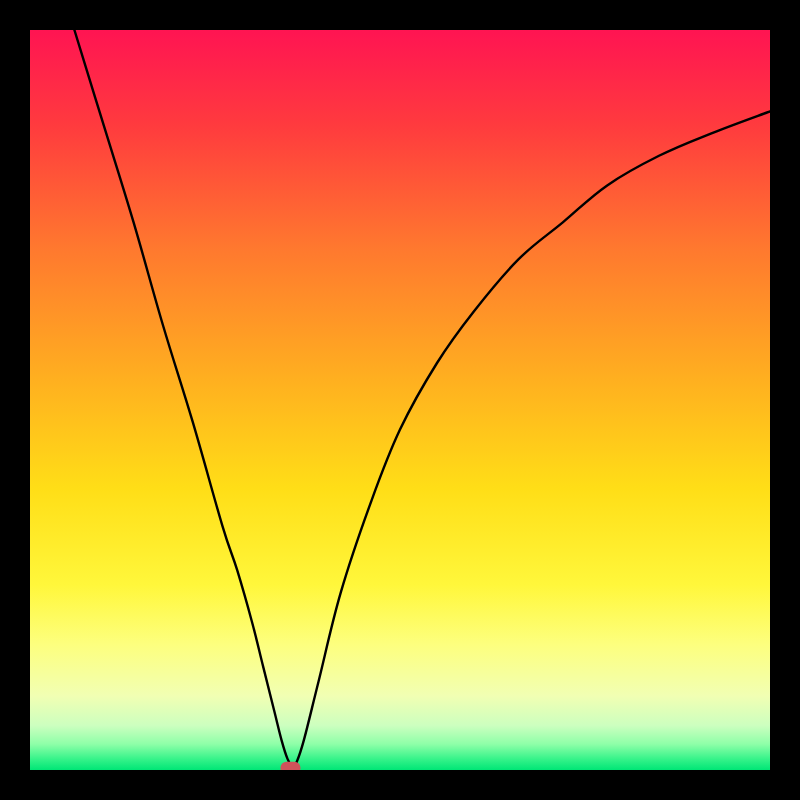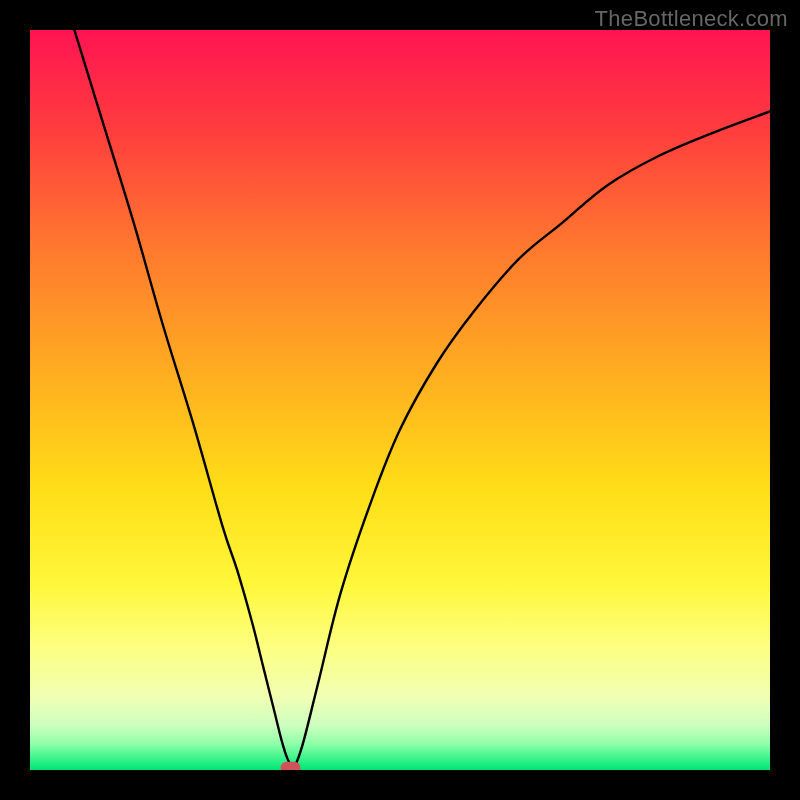--- a/index.html
+++ b/index.html
@@ -62,15 +62,14 @@
             <stop offset="98.5%" stop-color="#37f38a"></stop>
             <stop offset="100%" stop-color="#00e676"></stop>
           </linearGradient>
       </defs>
       <rect x="0" y="0" width="740" height="740" fill="url(#bg-grad)"></rect>
       <path id="curve-path" fill="none" stroke="#000" stroke-width="2.4" stroke-linejoin="round" stroke-linecap="round" d="M 44.4 0 C 49.728 17.316000000000006, 63.344 61.56800000000005, 74 96.20000000000005 C 84.656 130.83200000000005, 92.94400000000002 156.43599999999998, 103.60000000000001 192.39999999999998 C 114.256 228.36399999999998, 122.54399999999998 260.036, 133.2 296 C 143.856 331.964, 152.144 356.23600000000005, 162.8 392.20000000000005 C 173.45600000000002 428.16400000000004, 184.40800000000002 469.15999999999997, 192.4 495.79999999999995 C 200.392 522.4399999999999, 201.872 522.884, 207.20000000000002 540.2 C 212.52800000000002 557.5160000000001, 217.338 574.684, 222 592 C 226.662 609.316, 229.10399999999998 620.4159999999999, 233.1 636.4 C 237.096 652.384, 240.87 667.4799999999999, 244.20000000000002 680.8 C 247.53000000000003 694.12, 249.20240000000004 701.742, 251.60000000000002 710.4 C 253.9976 719.058, 255.522 724.2379999999999, 257.52 728.9 C 259.518 733.562, 261.10159999999996 735.6339999999999, 262.7 736.3 C 264.2984 736.966, 264.402 737.2620000000001, 266.4 732.6 C 268.39799999999997 727.938, 269.80400000000003 725.052, 273.8 710.4 C 277.796 695.7479999999999, 281.94 677.84, 288.6 651.2 C 295.26000000000005 624.5600000000001, 301.476 594.3679999999999, 310.8 562.4 C 320.124 530.432, 329.744 502.904, 340.40000000000003 473.6 C 351.05600000000004 444.29600000000005, 358.012 424.90799999999996, 370 399.59999999999997 C 381.988 374.292, 393.68000000000006 354.31199999999995, 407.00000000000006 332.99999999999994 C 420.32000000000005 311.68799999999993, 429.348 299.84799999999996, 444 281.2 C 458.652 262.552, 472.41600000000005 245.38400000000004, 488.40000000000003 229.40000000000003 C 504.384 213.41600000000003, 516.8159999999999 205.72, 532.8 192.39999999999998 C 548.784 179.07999999999996, 559.884 167.38799999999995, 577.2 155.39999999999998 C 594.5160000000001 143.412, 610.352 135.12400000000005, 629 125.80000000000007 C 647.648 116.47600000000008, 660.82 111.59200000000004, 680.8000000000001 103.60000000000002 C 700.7800000000001 95.608, 729.344 85.39599999999999, 740 81.39999999999998"></path>
       <rect id="marker-rect" rx="6" ry="6" fill="#d0535a" x="250.48000000000002" y="731.78" width="20" height="12"></rect>
     </svg>
   </div>
 
-  <div class="watermark">TheBottleneck.com</div>
 
 </div>
 
 </body></html>

